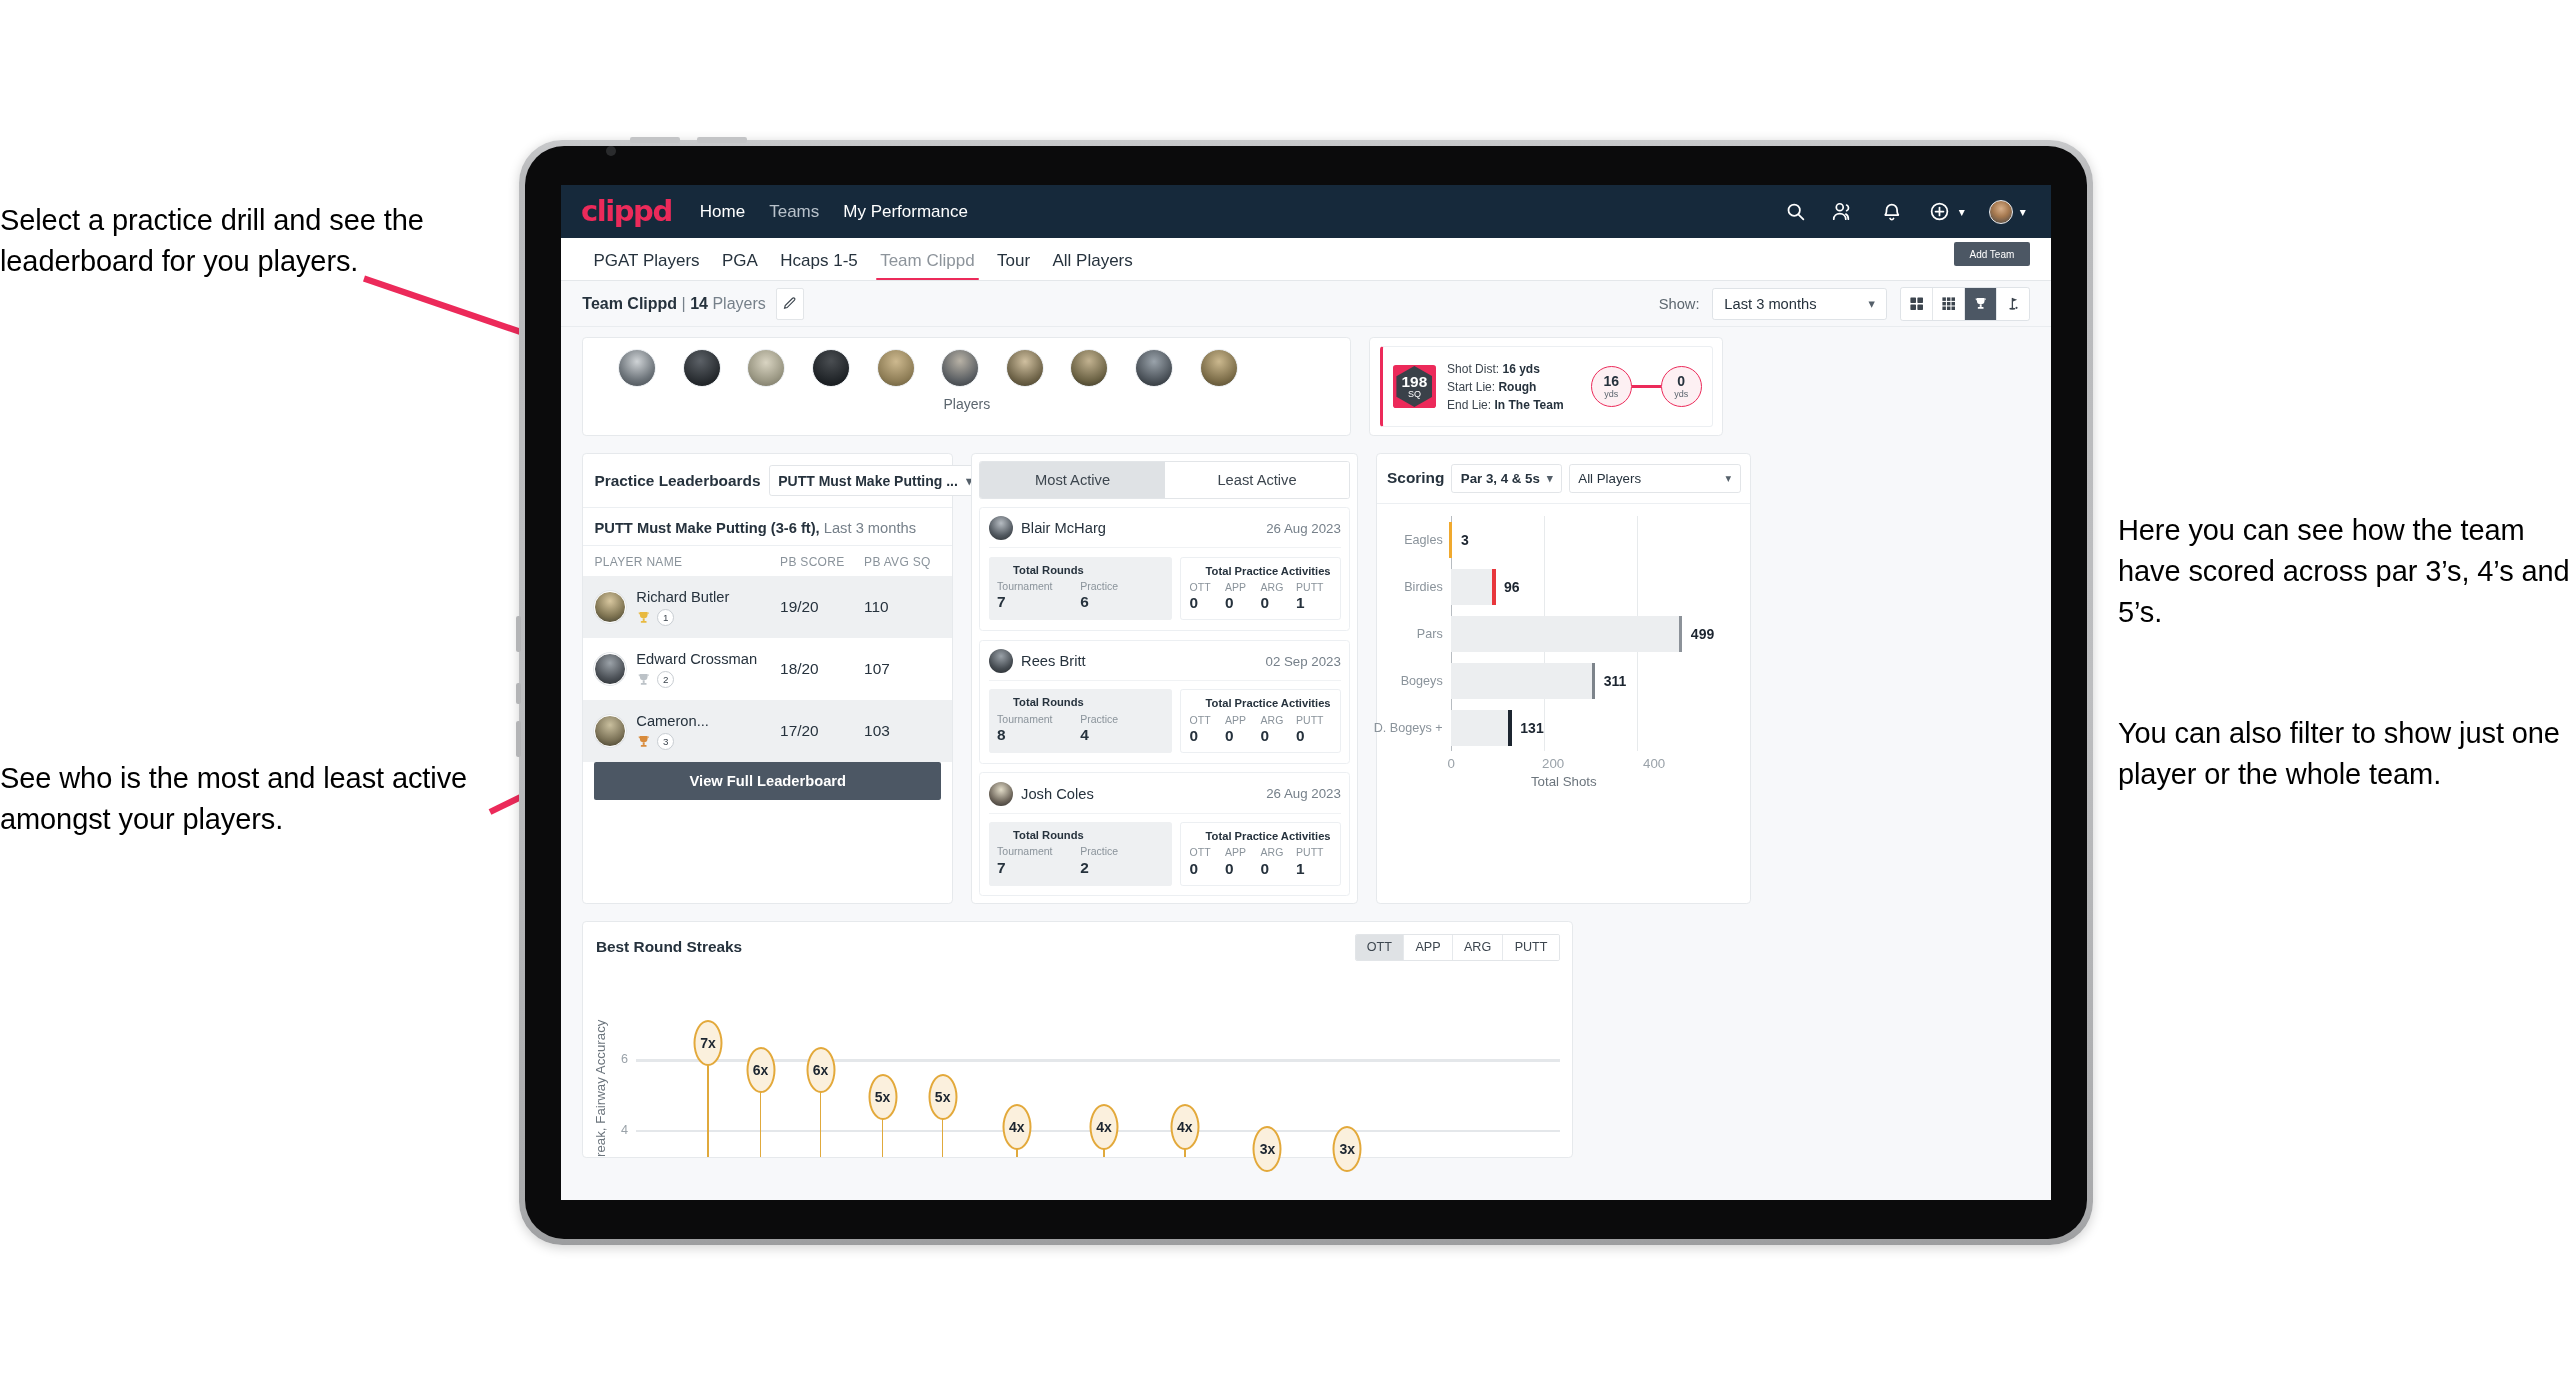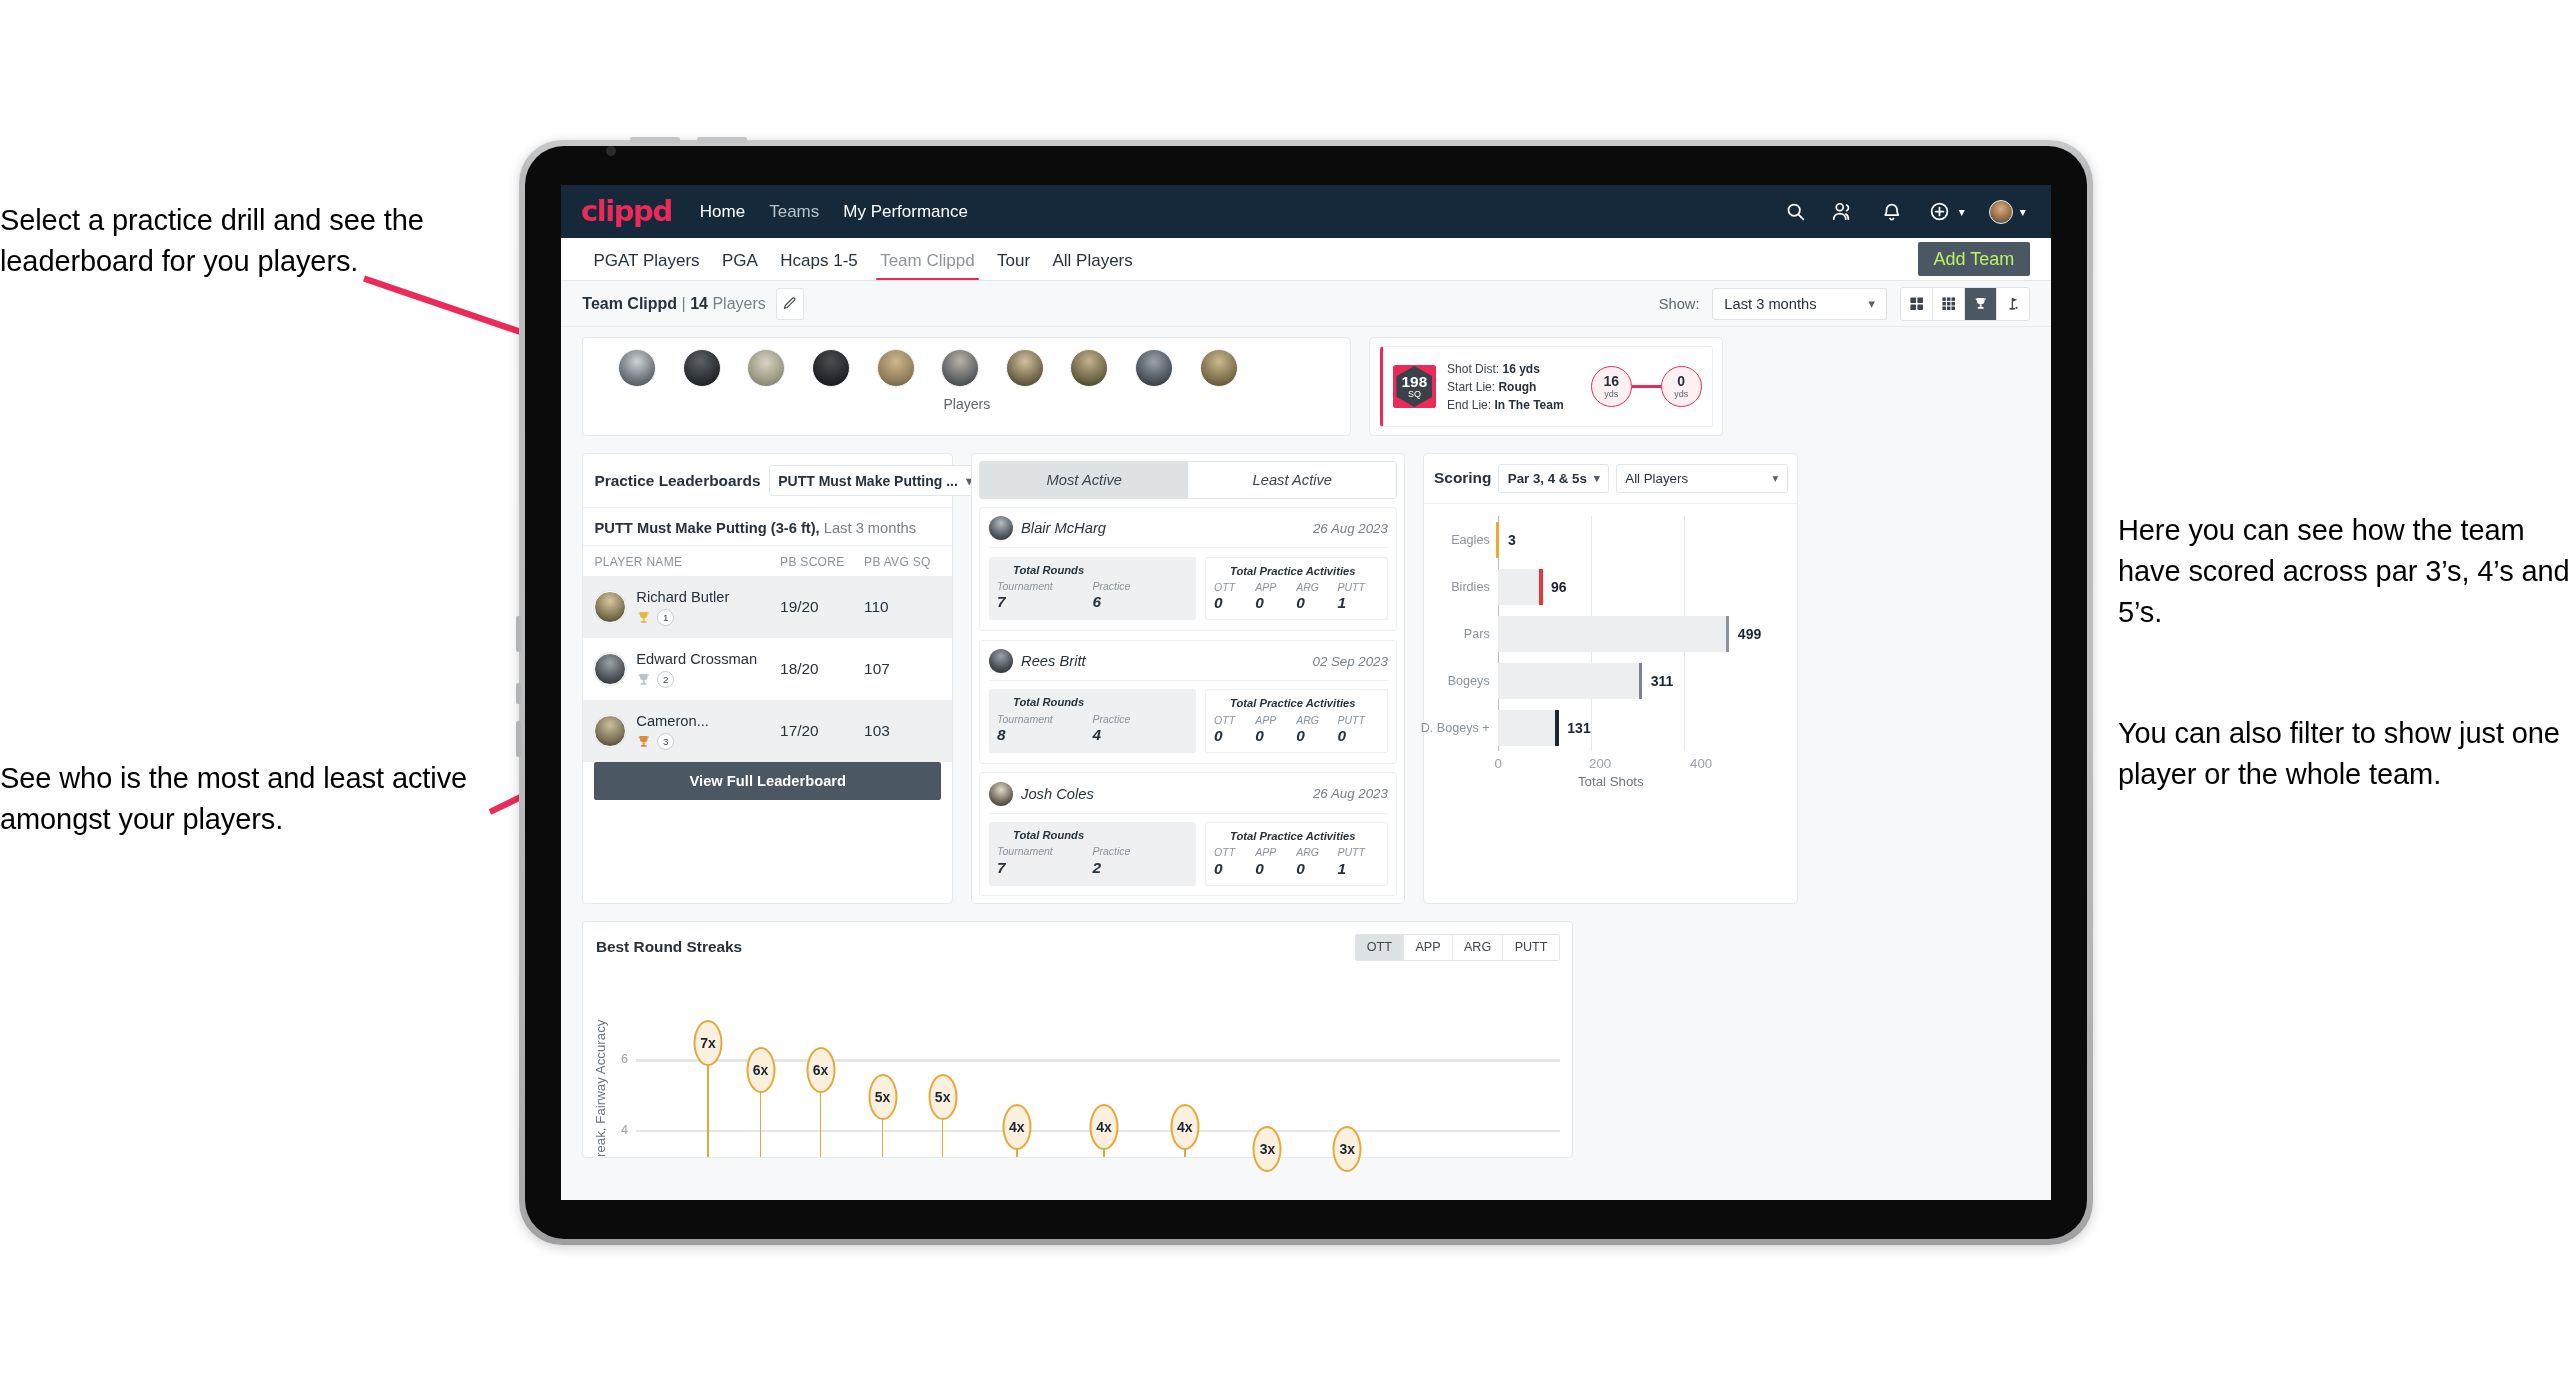--- a/index.html
+++ b/index.html
@@ -91,21 +91,21 @@
     font-size: 17px; color:#26323d; padding: 0 11.2px 9px 11.2px; position:relative;
     white-space:nowrap;
   }
   .tab.active { color:#8d949b; }
   .tab.active::after {
     content:""; position:absolute; left:7px; right:7px; bottom:0; height:2.8px;
     background:#ec2a5a; border-radius:1.4px;
   }
   .addteam {
     position:absolute; right: 21px; top: 4.2px;
-    background:#4c5764; color:#bef264; font-size:18px;
+    background:#4c5764; color:#ffffff; font-size:10px;
     padding: 6.3px 15.4px; border-radius:2.1px; white-space:nowrap;
   }
 
   
   .subhead {
     height: 46px; background:#f7f8fa; display:flex; align-items:center;
     padding: 0 21px; border-bottom:0.7px solid #e9ecef;
   }
   .team-title { font-size: 16px; color:#26323d; }
   .team-title b { font-weight:700; }
@@ -196,21 +196,21 @@
   .pl-name { font-size:14.7px; color:#26323d; line-height:1.25; }
   .pl-badges { display:flex; align-items:center; gap:5.6px; margin-top:2.8px; }
   .rankpill { width:17px; height:17px; border-radius:50%; border:0.7px solid #c8cdd2;
               font-size:9.8px; color:#3c454e; display:flex; align-items:center; justify-content:center; background:#fff; }
   .viewfull {
     margin: 0 11.2px 11.2px 11.2px; background:#4c5764; color:#fff; text-align:center;
     padding: 11.2px 0; font-size:14.7px; font-weight:700; border-radius:2.1px;
   }
 
   
-  .ma-card { width: 434px; padding: 7px; font-style: italic; }
+  .ma-card { width: 387px; padding: 7px; }
   .ma-tabs { display:flex; border:0.7px solid #e2e5e8; border-radius:2.8px; overflow:hidden; }
   .ma-tab { flex:1; text-align:center; padding: 9.8px 0; font-size:14.7px; color:#3c454e; background:#fff; }
   .ma-tab.on { background:#dfe2e5; }
   .ma-item { border:0.7px solid #eceff2; border-radius:3.5px; margin-top:8.4px; padding: 8.4px 8.4px 9.8px 8.4px; }
   .ma-top { display:flex; align-items:center; gap:8.4px; padding-bottom:7px; border-bottom:0.7px solid #f0f2f4; }
   .ma-av { width:24px; height:24px; border-radius:50%; flex:0 0 auto; }
   .ma-name { font-size:14.7px; color:#26323d; }
   .ma-date { margin-left:auto; font-size:13.3px; color:#76808a; }
   .ma-stats { display:flex; gap:8.4px; margin-top:8.4px; }
   .ma-rounds { background:#eef0f2; border-radius:2.8px; padding: 7px 8.4px; width: 52%; }

